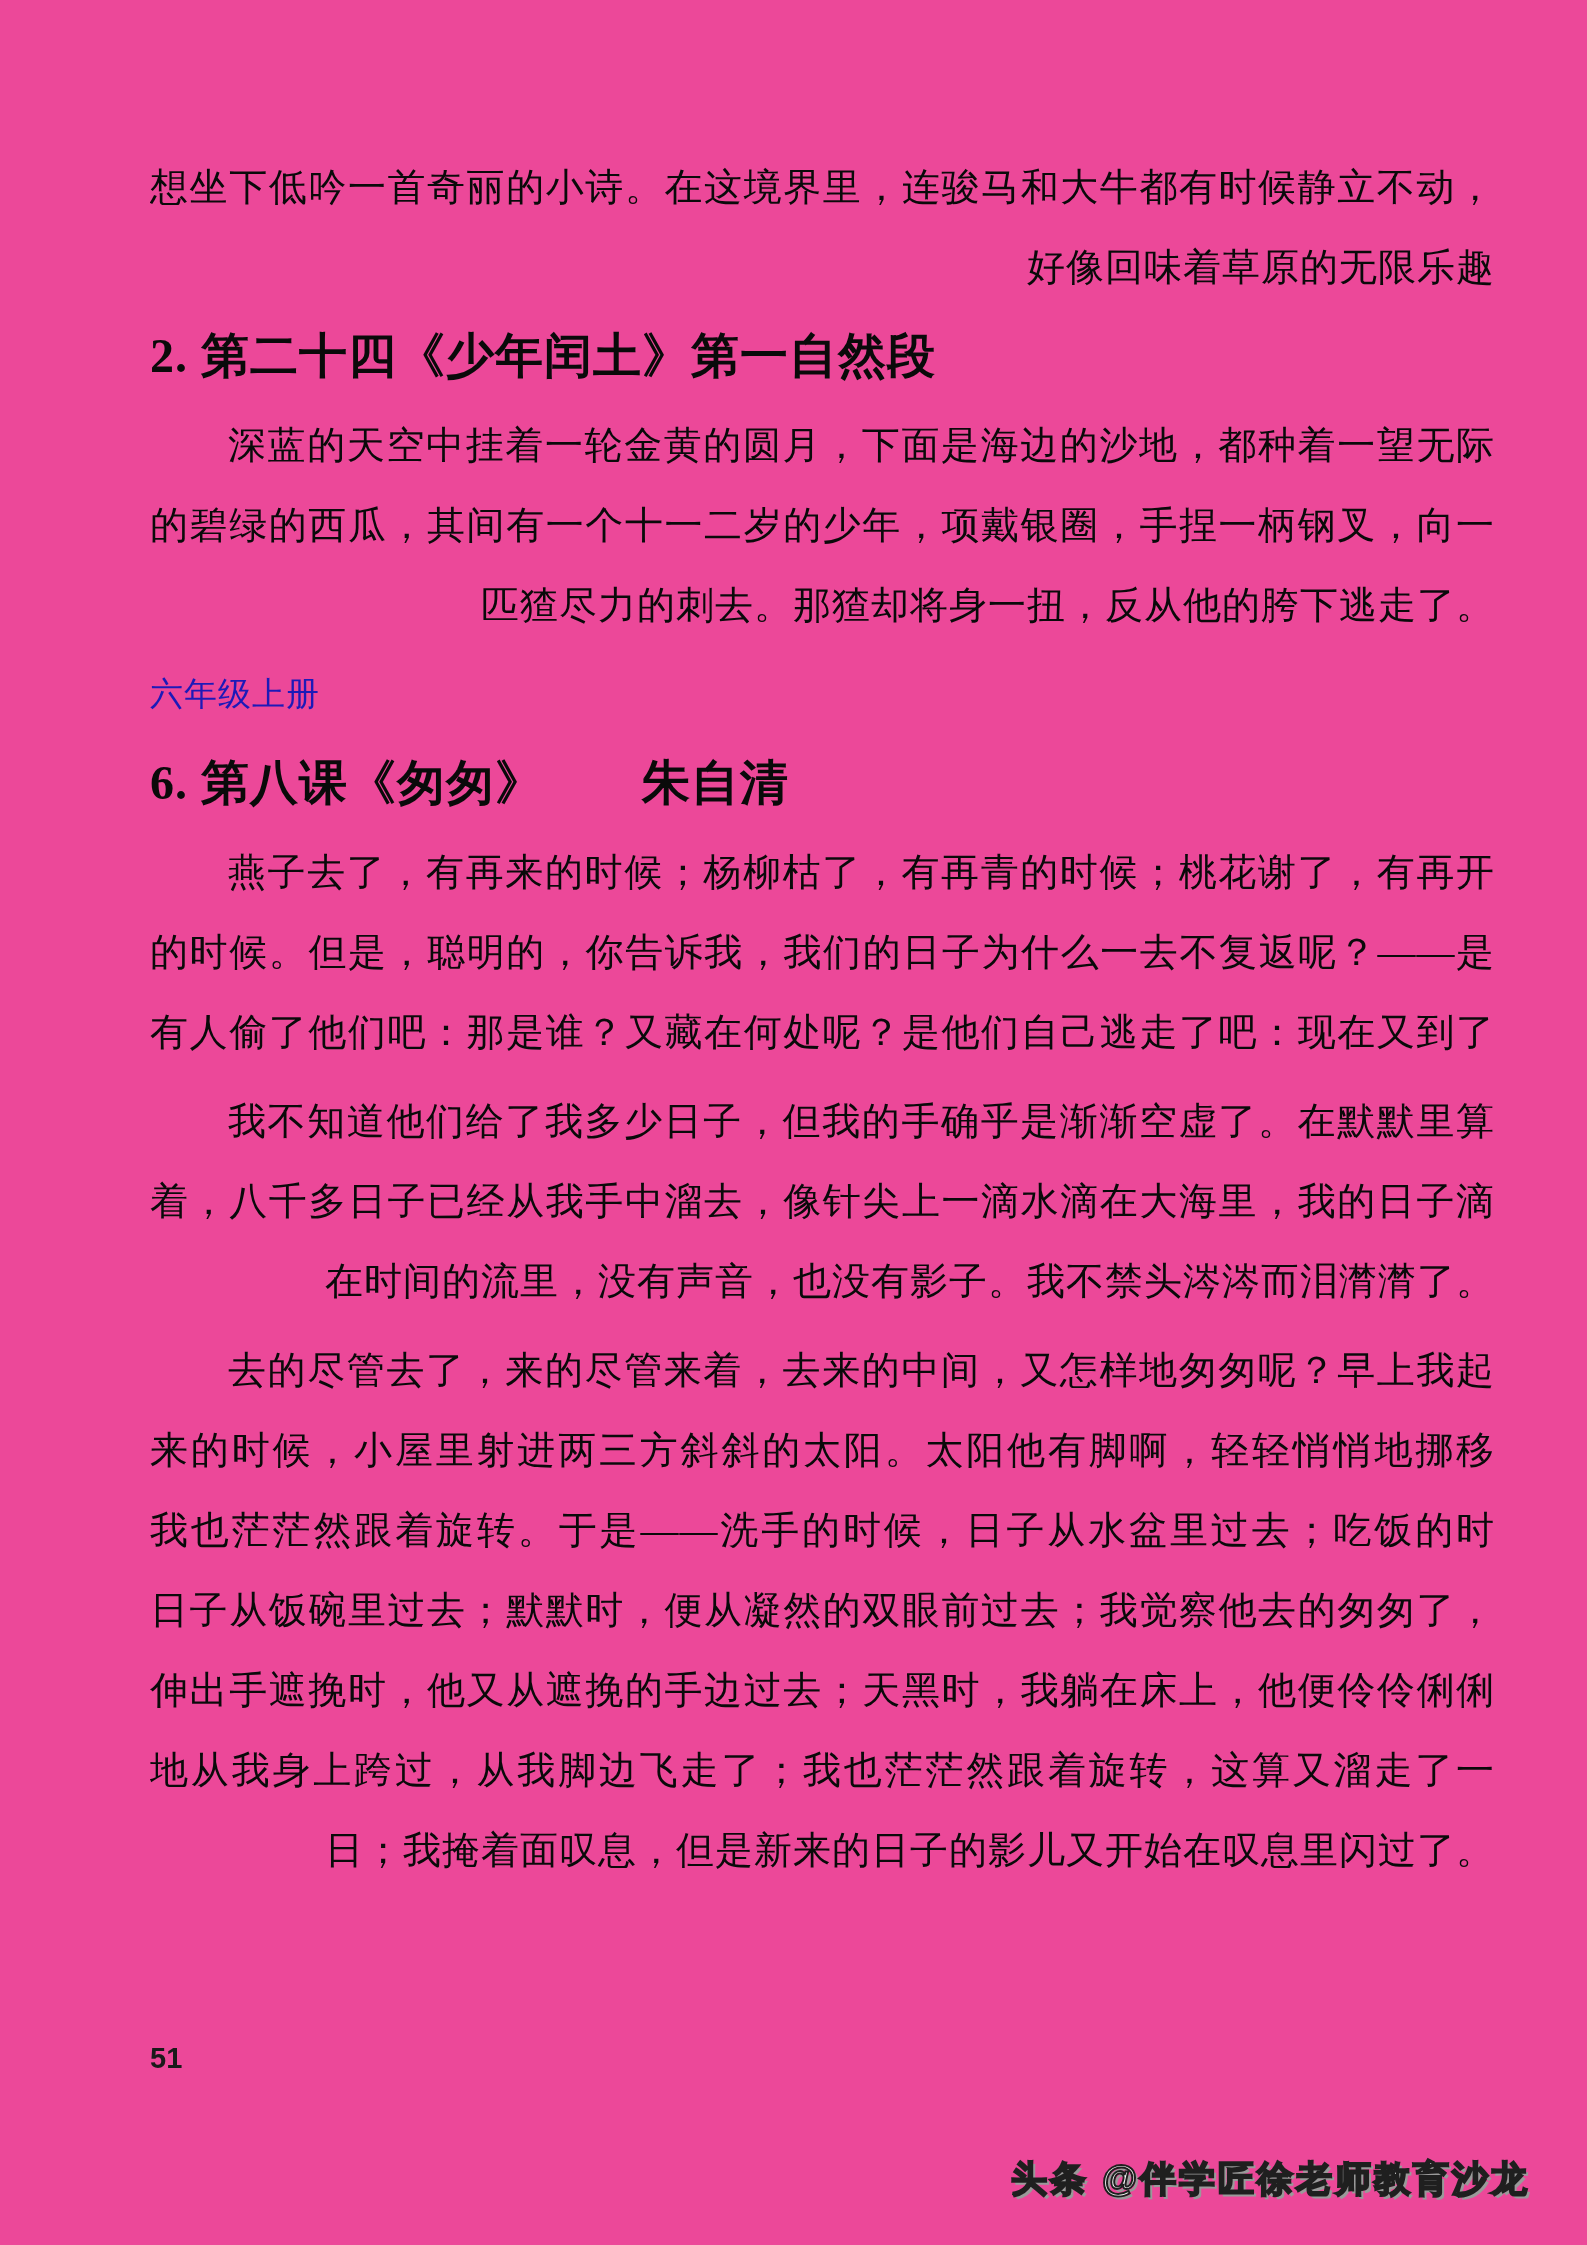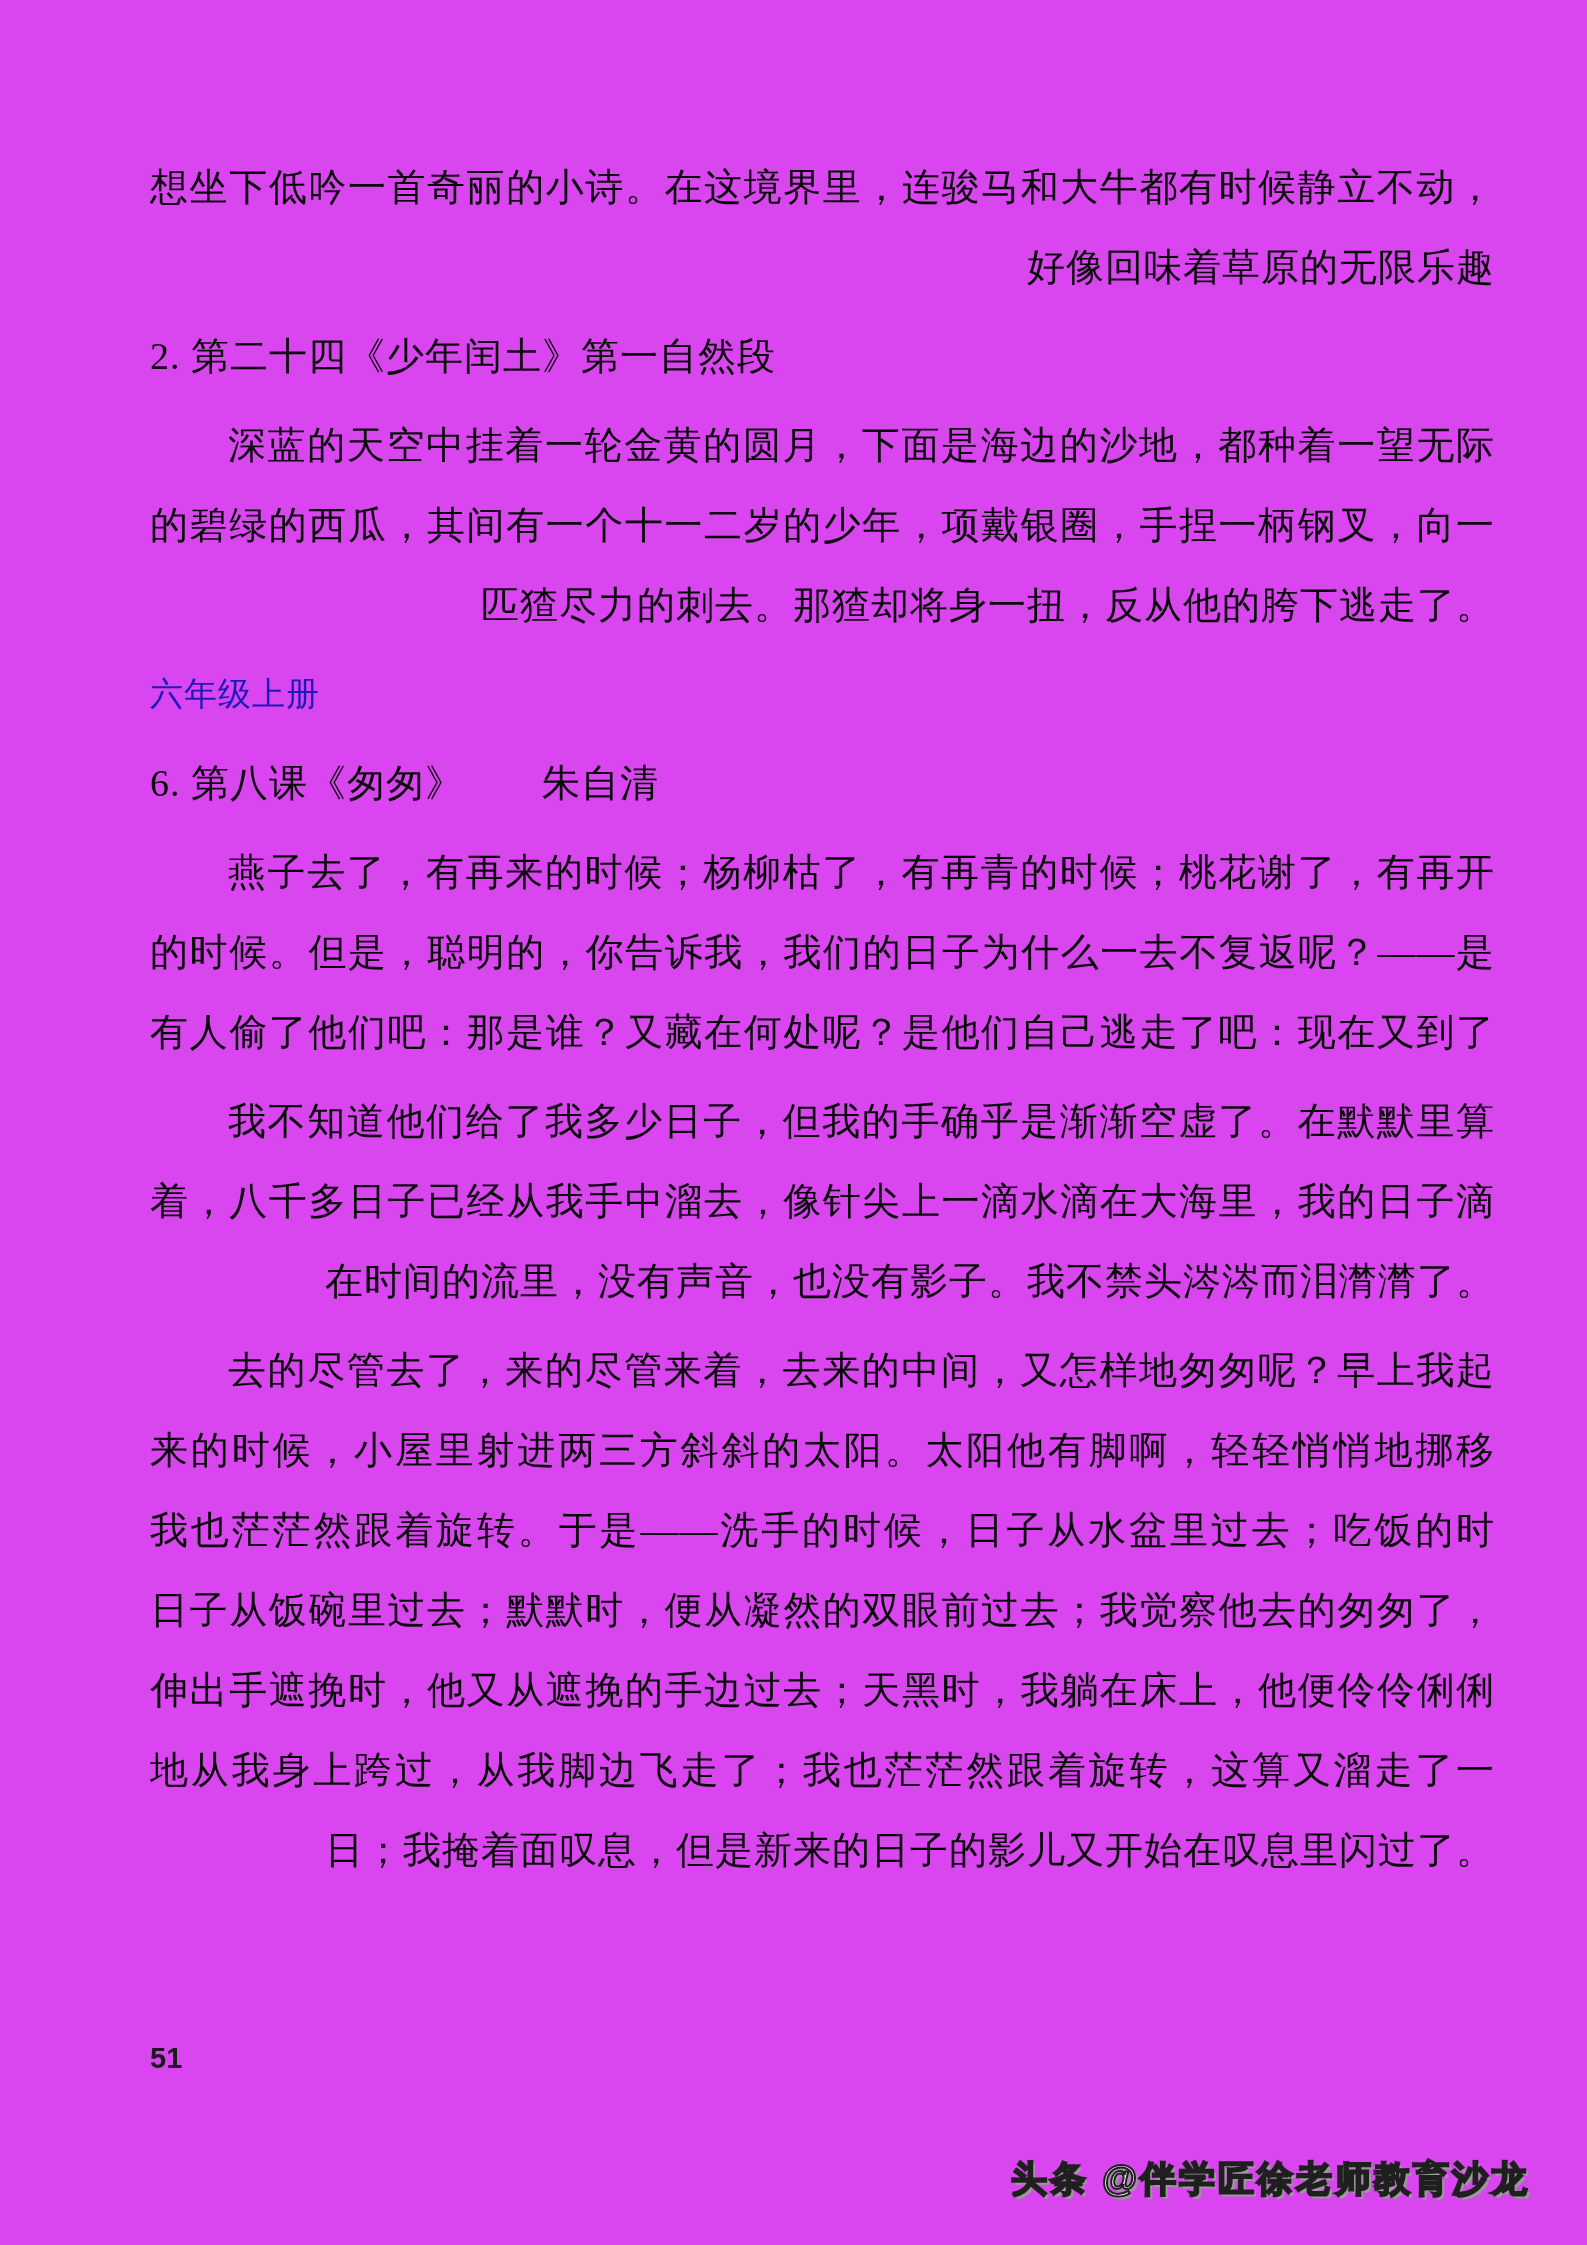--- a/index.html
+++ b/index.html
@@ -1,21 +1,21 @@
 <!DOCTYPE html>
 <html lang="zh"><head>
 <meta charset="utf-8">
 <style>
   html, body { margin: 0; padding: 0; background: #e8e8e8; }
   .page {
     position: relative;
     width: 1587px;
     height: 2245px;
     margin: 0 auto;
-    background: #d946ef;
+    background: #ec4899;
     font-family: "Liberation Serif", "DejaVu Serif", serif;
     color: #0a0a0a;
     overflow: hidden;
   }
   .content {
     position: absolute;
     top: 147px;
     left: 150px;
     width: 1345px;
   }
@@ -28,24 +28,24 @@
     text-align: right;
     letter-spacing: 1px;
   }
   .line--fill {
     text-align: justify;
     text-align-last: justify;
     text-justify: inter-character;
   }
   .line--indent { padding-left: 78px; }
   .block--heading {
-    font-size: 38px;
+    font-size: 48px;
     line-height: 80px;
     height: 80px;
-    font-weight: 400;
+    font-weight: 700;
     letter-spacing: 1px;
   }
   .block--heading-blue {
     font-size: 33px;
     line-height: 80px;
     height: 80px;
     font-weight: 400;
     letter-spacing: 1px;
   }
   .page-number {

